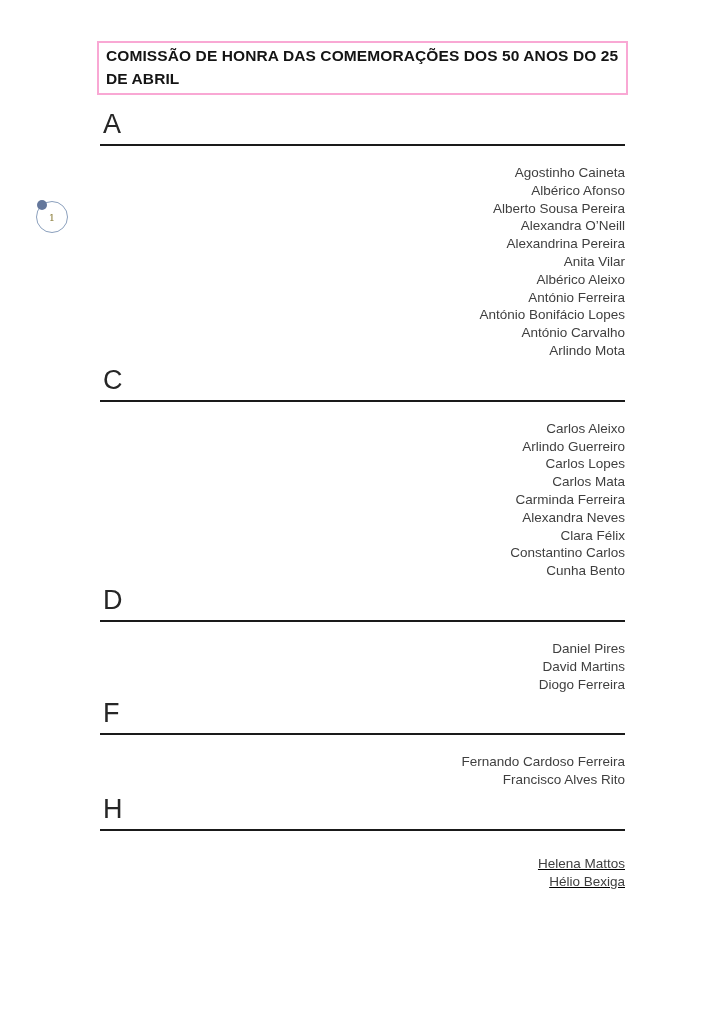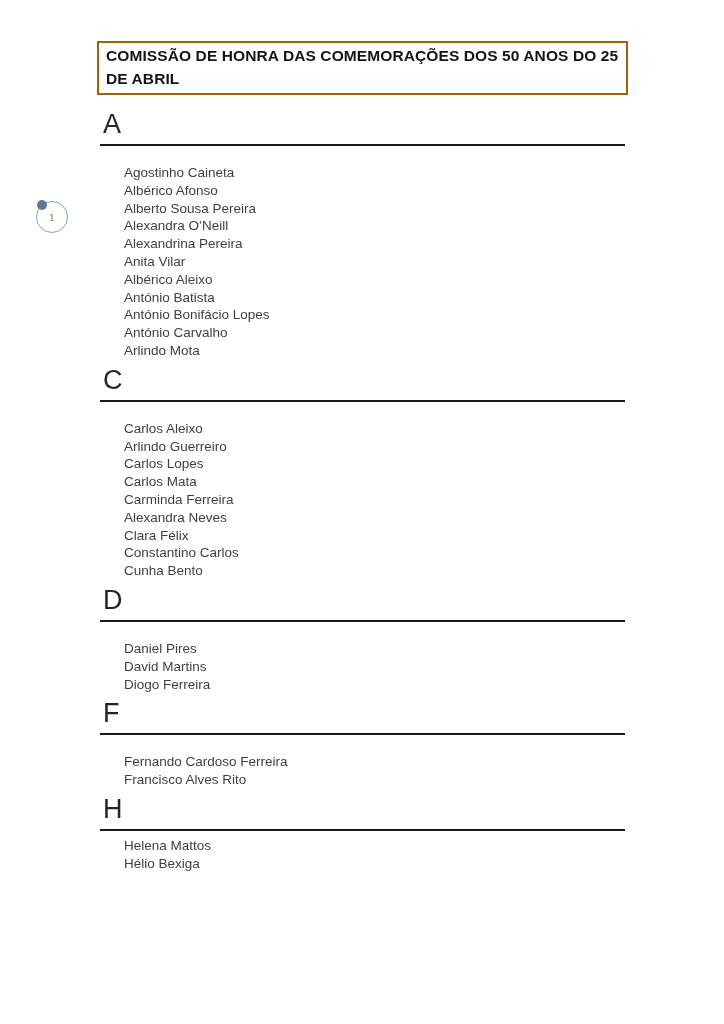--- a/index.html
+++ b/index.html
@@ -14,21 +14,21 @@
     background: #ffffff;
     overflow: hidden;
     font-family: "Liberation Sans", sans-serif;
   }
   .title-box {
     position: absolute;
     left: 97px;
     top: 41px;
     width: 531px;
     box-sizing: border-box;
-    border: 2px solid #a16207;
+    border: 2px solid #f9a8d4;
     padding: 1px 7px 3px 7px;
     font-weight: bold;
     font-size: 15.5px;
     line-height: 23px;
     color: #141414;
     letter-spacing: 0.1px;
   }
   .content {
     position: absolute;
     left: 100px;
@@ -46,23 +46,25 @@
     margin-top: 18px;
   }
   .rule {
     height: 0;
     border-top: 2px solid #1a1a1a;
   }
   .names {
     list-style: none;
     margin: 0;
     padding: 18px 0 0 24px;
+    text-align: right;
   }
   .letter-section.tight .names {
-    padding-top: 6px;
+    padding-top: 24px;
+    text-decoration: underline;
   }
   .names li {
     font-size: 13.5px;
     line-height: 17.8px;
     color: #3f3f3f;
   }
   .annotation {
     position: absolute;
     left: 36px;
     top: 201px;
@@ -115,21 +117,21 @@
         <h2 class="letter">A</h2>
         <div class="rule"></div>
         <ul class="names">
           <li>Agostinho Caineta</li>
           <li>Albérico Afonso</li>
           <li>Alberto Sousa Pereira</li>
           <li>Alexandra O’Neill</li>
           <li>Alexandrina Pereira</li>
           <li>Anita Vilar</li>
           <li>Albérico Aleixo</li>
-          <li>António Batista</li>
+          <li>António Ferreira</li>
           <li>António Bonifácio Lopes</li>
           <li>António Carvalho</li>
           <li>Arlindo Mota</li>
         </ul>
       </section>
       <section class="letter-section">
         <h2 class="letter">C</h2>
         <div class="rule"></div>
         <ul class="names">
           <li>Carlos Aleixo</li>

